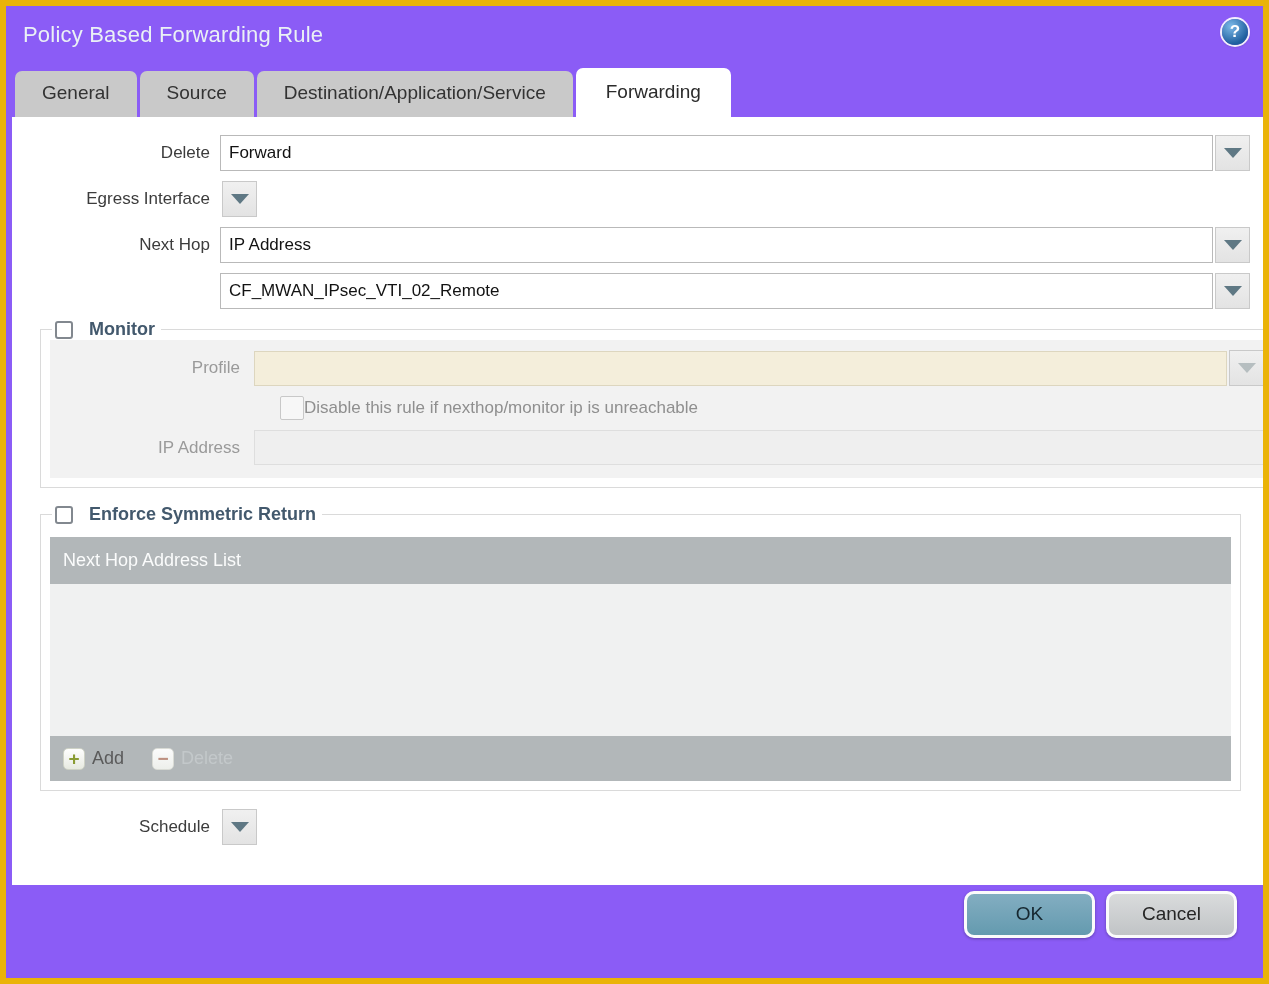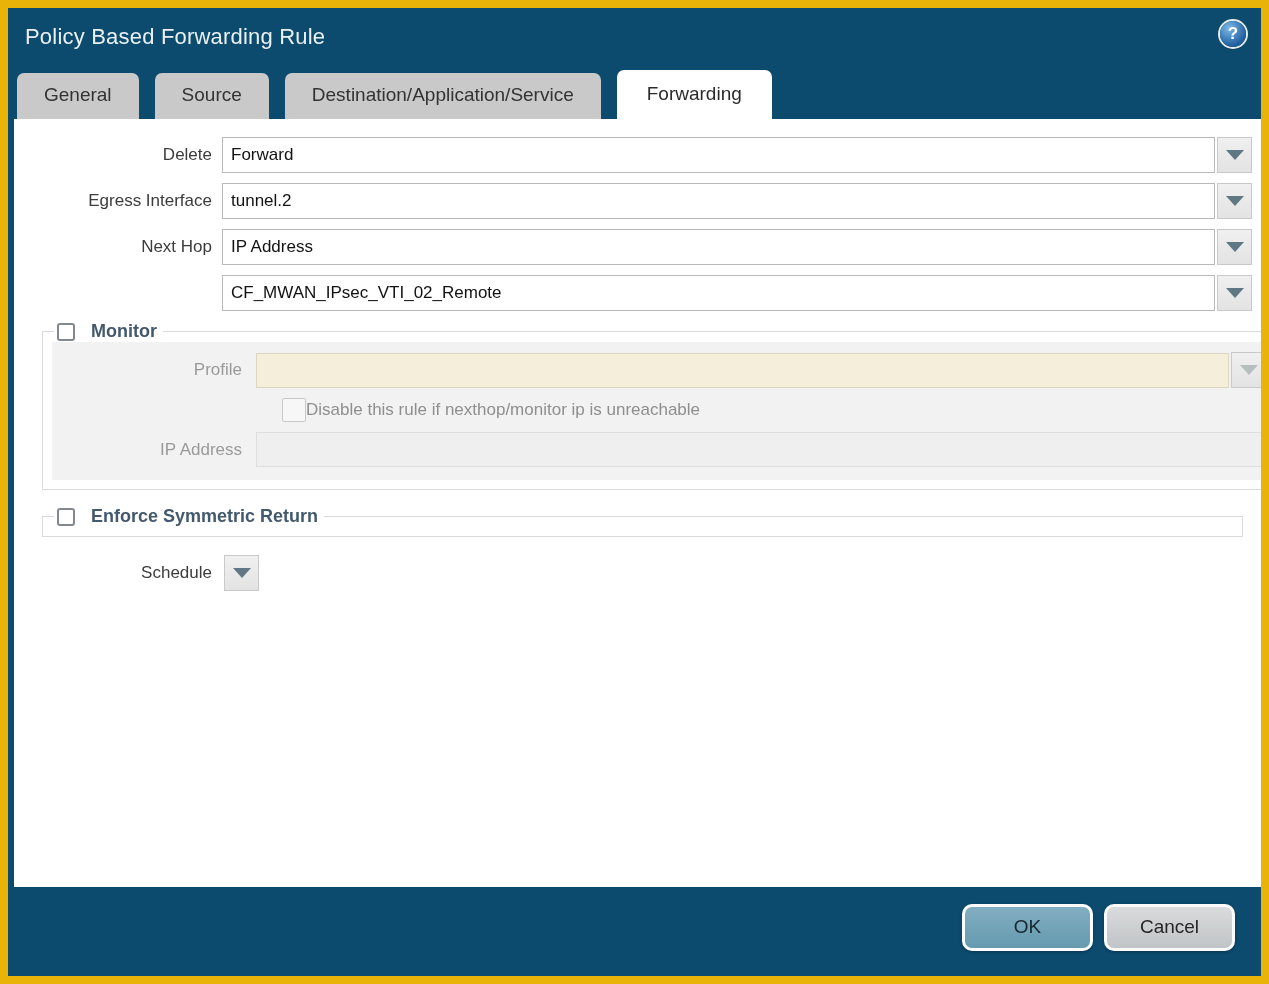--- a/index.html
+++ b/index.html
@@ -1,32 +1,32 @@
 <!DOCTYPE html>
 <html><head>
 <meta charset="utf-8">
 <style>
   * { margin:0; padding:0; box-sizing:border-box; font-family:"Liberation Sans", sans-serif; }
   html,body { width:1269px; height:984px; background:#000; }
   .screen {
     position:relative; width:1269px; height:984px;
-    background:#0c4a6e; border:8px solid #eab308; overflow:hidden;
+    background:#8b5cf6; border:6px solid #eab308; overflow:hidden;
   }
   
   .titlebar { position:relative; height:62px; padding:16px 0 0 17px; }
   .title { color:#eaf1f5; font-size:22px; letter-spacing:.2px; }
   .help-icon {
     position:absolute; top:13px; right:15px; width:26px; height:26px;
     border-radius:50%; background:radial-gradient(circle at 35% 28%, #7cb9e8, #1f5f9e 70%);
     box-shadow:0 0 0 2px rgba(255,255,255,.9), 0 1px 3px rgba(0,0,0,.4);
     color:#fff; font-weight:bold; font-size:17px; text-align:center; line-height:26px;
     cursor:pointer;
   }
   
-  .tabs { display:flex; align-items:flex-end; margin-left:9px; gap:16px; }
+  .tabs { display:flex; align-items:flex-end; margin-left:9px; gap:3px; }
   .tab {
     background:#c9c9c9; color:#333; font-size:19px;
     padding:11px 27px 13px; border-radius:7px 7px 0 0; cursor:pointer; white-space:nowrap;
   }
   .tab.active { background:#fff; color:#2b2b2b; padding:13px 30px 14px; }
   
   .content {
     position:relative; margin-left:6px; width:1251px; height:768px;
     background:#fff; padding-top:18px; overflow:hidden;
   }
@@ -72,21 +72,21 @@
     width:22px; height:22px; border-radius:5px; text-align:center;
     font-weight:bold; font-size:19px; line-height:20px;
   }
   .badge.add { background:linear-gradient(#fefefe,#e7eae1); border:1px solid #ced2c6; color:#8a9c33; }
   .badge.del { background:linear-gradient(#fbfbfb,#edefeb); border:1px solid #d9dbd5; color:#bd9080; }
   .tbtn-label { font-size:18px; color:#5a5a5a; }
   .tbtn-label.dim { color:#c3c8ca; }
   .schedule-row { margin-top:18px; }
   
   .dlg-footer {
-    position:absolute; left:0; right:0; bottom:0; height:98px;
+    position:absolute; left:0; right:0; bottom:15px; height:98px;
     display:flex; align-items:center; justify-content:flex-end; padding-right:26px; gap:11px;
   }
   .btn {
     width:131px; height:47px; border:3px solid #fbfbfb; border-radius:10px;
     font-size:19px; cursor:pointer; box-shadow:0 1px 3px rgba(0,0,0,.3);
   }
   .btn-ok { background:linear-gradient(#83aec1,#649aaf); color:#16272f; }
   .btn-cancel { background:linear-gradient(#d9dbdc,#c1c4c6); color:#262626; }
 </style>
 </head>
@@ -111,21 +111,20 @@
     <div class="frow">
       <span class="flabel">Delete</span>
       <input class="tinput" type="text" value="Forward" style="">
       <span class="ddbtn">
           <span class="arrow"></span>
         </span>
     </div>
 
     <div class="frow">
       <span class="flabel">Egress Interface</span>
-      <input class="tinput" type="text" value="tunnel.2" style="">
       <span class="ddbtn">
           <span class="arrow"></span>
         </span>
     </div>
 
     <div class="frow">
       <span class="flabel">Next Hop</span>
       <input class="tinput" type="text" value="IP Address" style="">
       <span class="ddbtn">
           <span class="arrow"></span>
@@ -162,20 +161,36 @@
           <input class="gray-input" type="text" disabled="" value="" style="">
         </div>
       </div>
     </fieldset>
 
     <fieldset style="margin-top:16px;">
       <legend>
         <span class="cb"></span>
         <span class="legend-text">Enforce Symmetric Return</span>
       </legend>
+      <div class="tbl">
+        <div class="tbl-header">
+          <span>Next Hop Address List</span>
+        </div>
+        <div class="tbl-body"></div>
+        <div class="tbl-footer">
+          <span class="tbtn">
+            <span class="badge add">+</span>
+            <span class="tbtn-label">Add</span>
+          </span>
+          <span class="tbtn">
+            <span class="badge del">−</span>
+            <span class="tbtn-label dim">Delete</span>
+          </span>
+        </div>
+      </div>
     </fieldset>
 
     <div class="frow schedule-row">
       <span class="flabel">Schedule</span>
       <span class="ddbtn">
           <span class="arrow"></span>
         </span>
     </div>
 
   </div>

